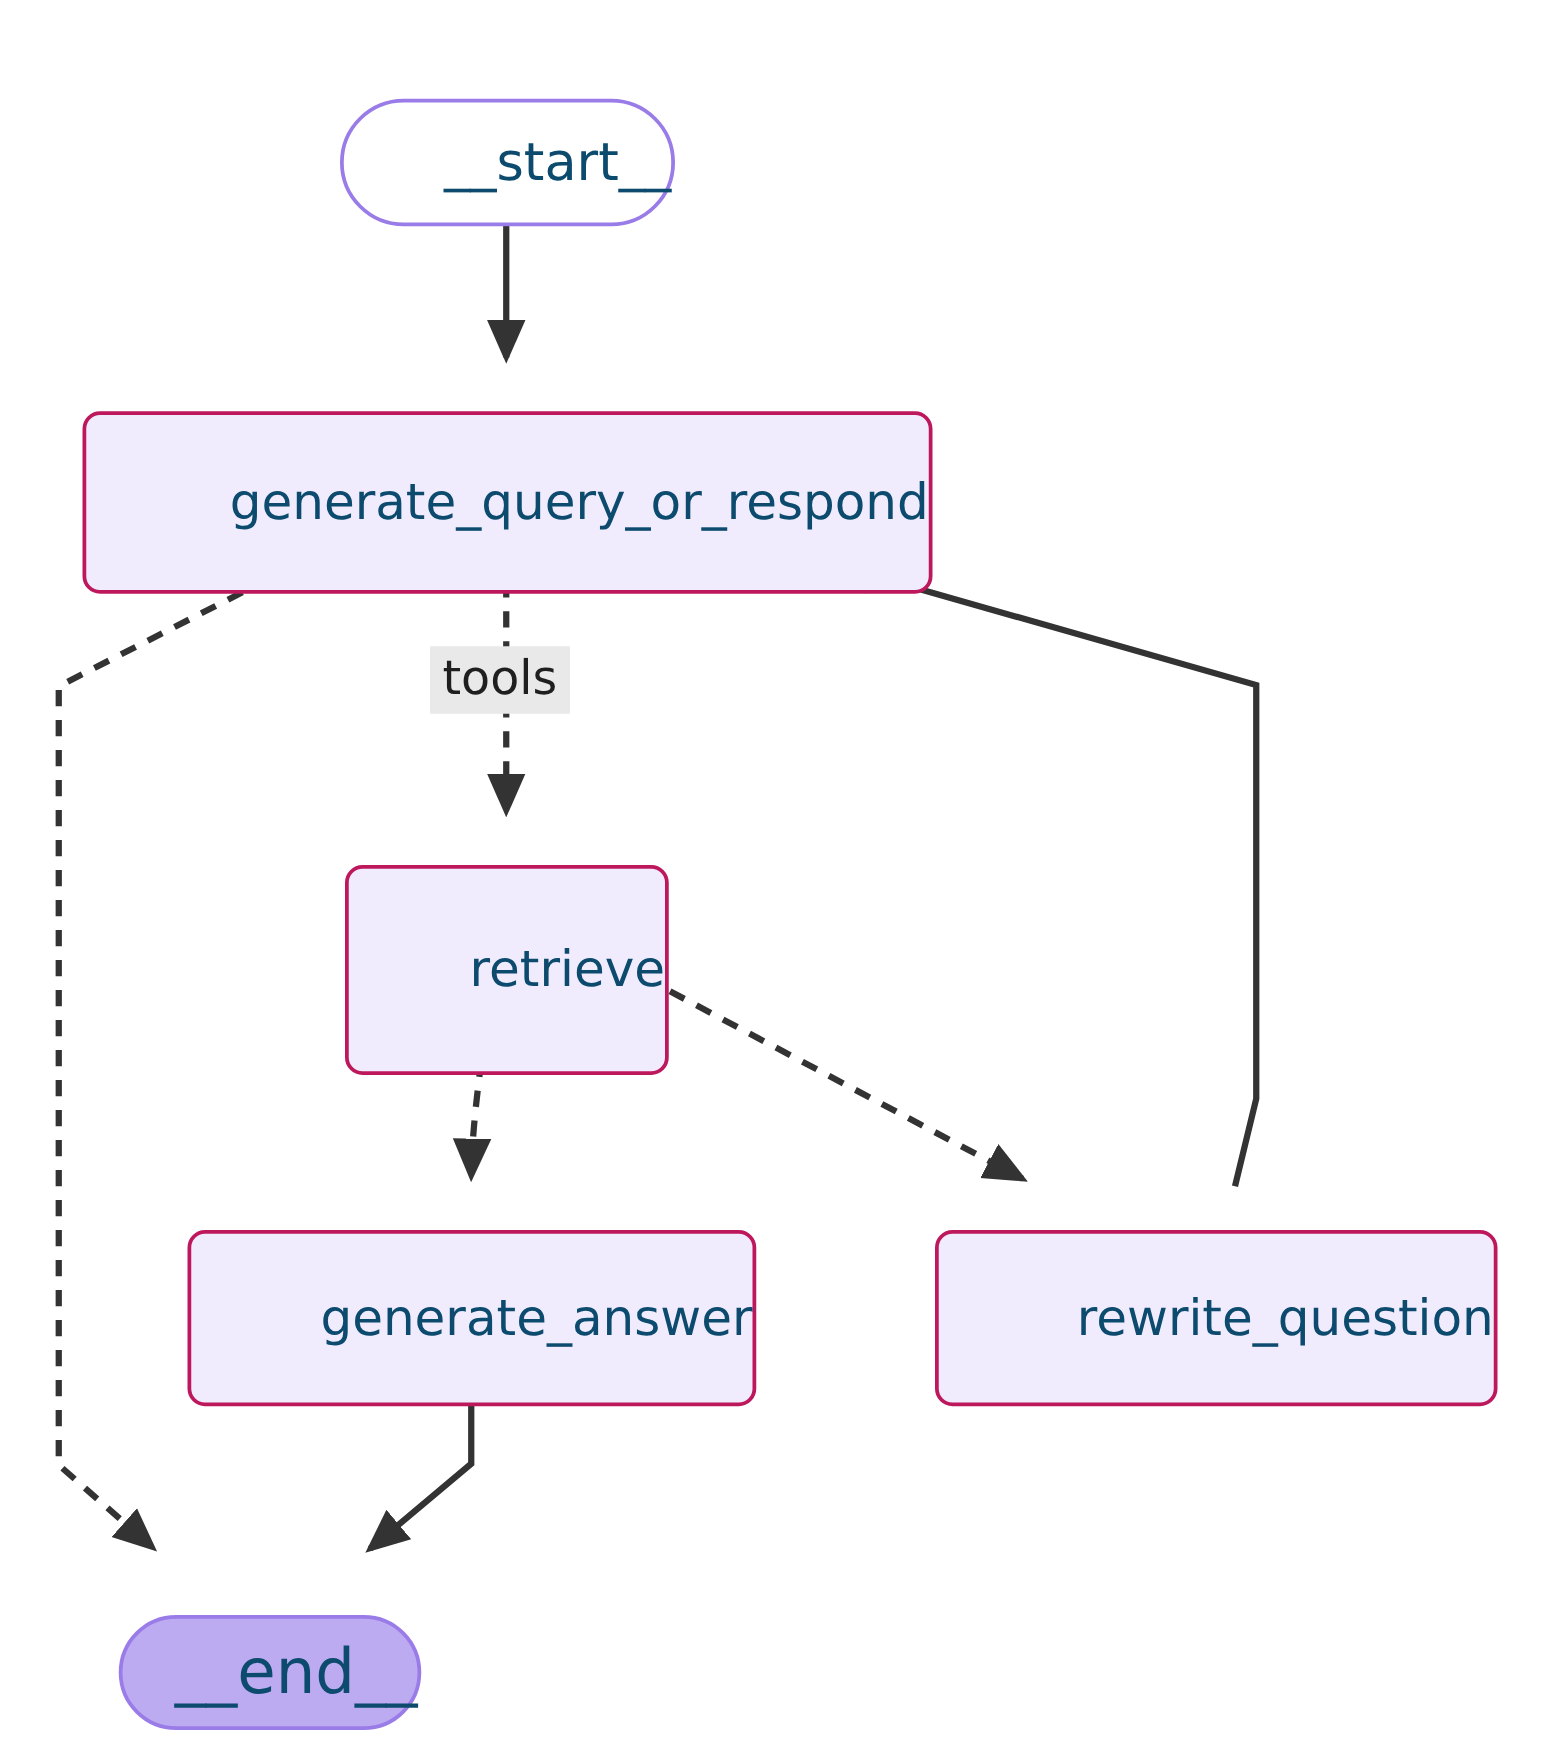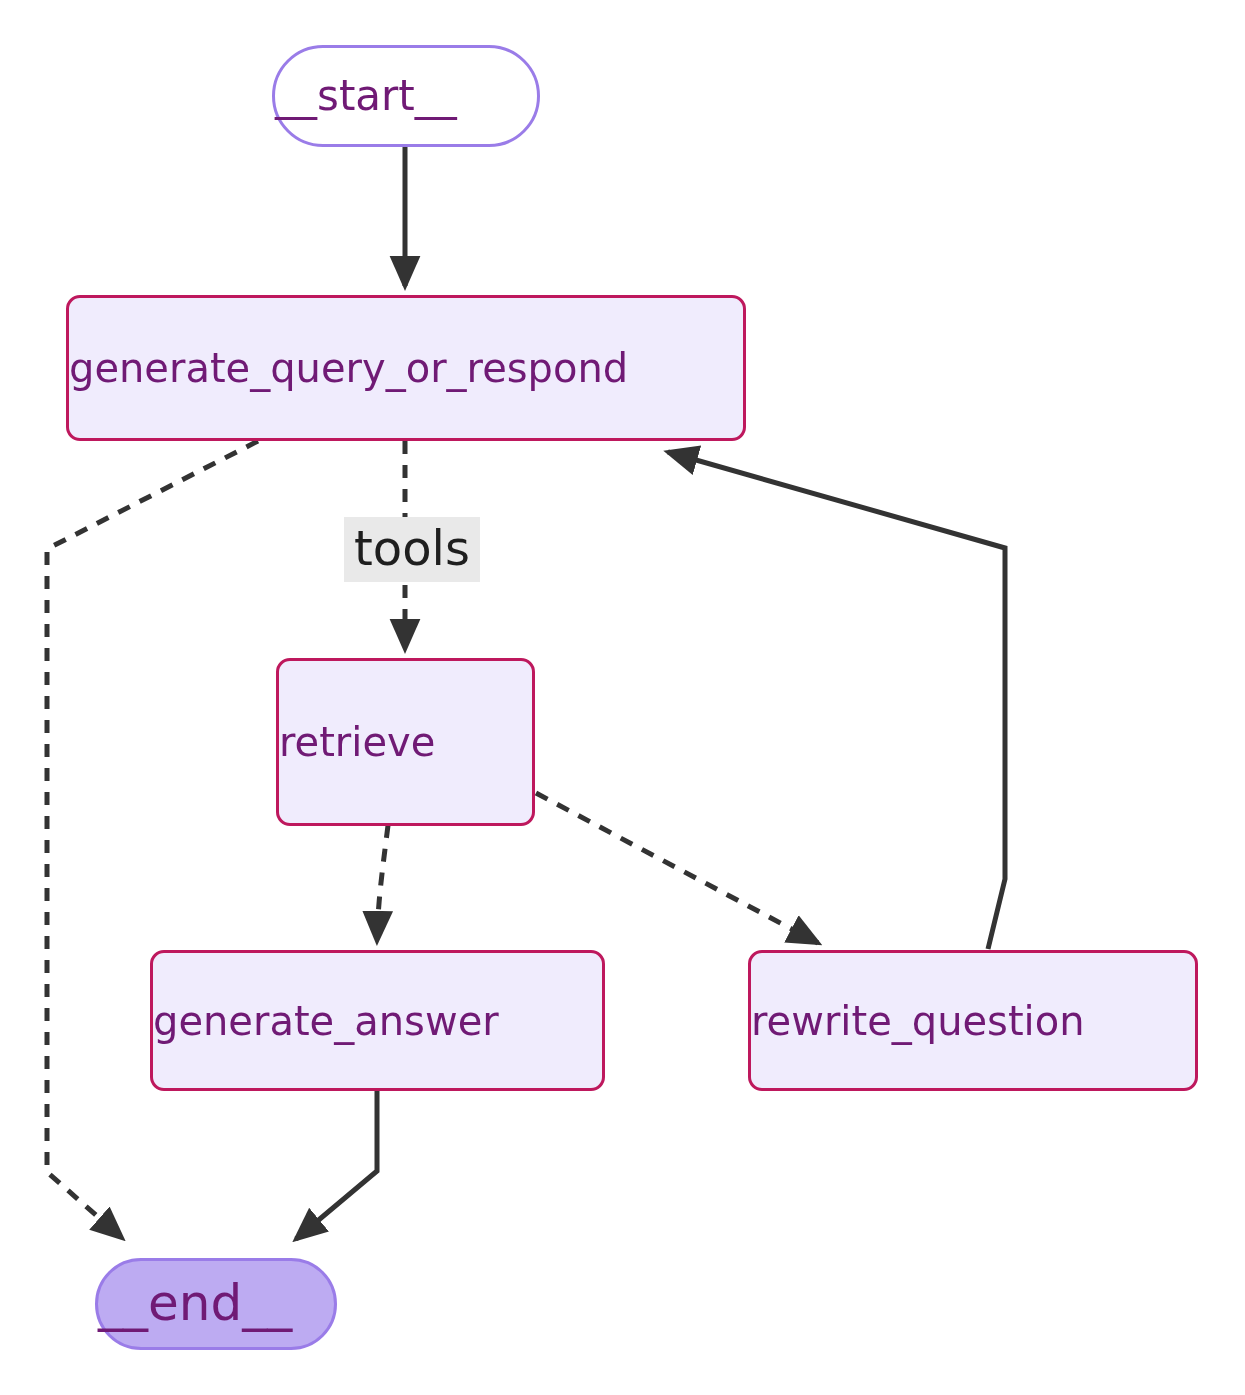--- a/index.html
+++ b/index.html
@@ -19,25 +19,26 @@
     position: absolute;
     left: 0; top: 0;
     width: 1245px;
     height: 1395px;
   }
   .node {
     position: absolute;
     box-sizing: border-box;
     display: flex;
     align-items: center;
-    justify-content: flex-start;
+    justify-content: flex-end;
     text-align: center;
-    color: #701a75;
+    color: #0c4a6e;
     line-height: 1.15;
     z-index: 3;
+    margin-top: 34px;
   }
   .node-box {
     border: 3px solid #be185d;
     border-radius: 14px;
     background: #f0ecfd;
     font-size: 40px;
   }
   .node-pill-start {
     border: 3.5px solid #9a7ce8;
     border-radius: 52px;
@@ -47,21 +48,21 @@
   .node-pill-end {
     border: 3.5px solid #9a7ce8;
     border-radius: 48px;
     background: #bdabf2;
     font-size: 50px;
   }
   .edge-label {
     position: absolute;
     background: #e9e9e9;
     color: #1f1f1f;
-    font-size: 48px;
+    font-size: 38px;
     line-height: 1.15;
     padding: 4px 10px 6px 10px;
     z-index: 4;
     white-space: nowrap;
   }
 </style>
 </head>
 <body>
 
 <div id="canvas">

